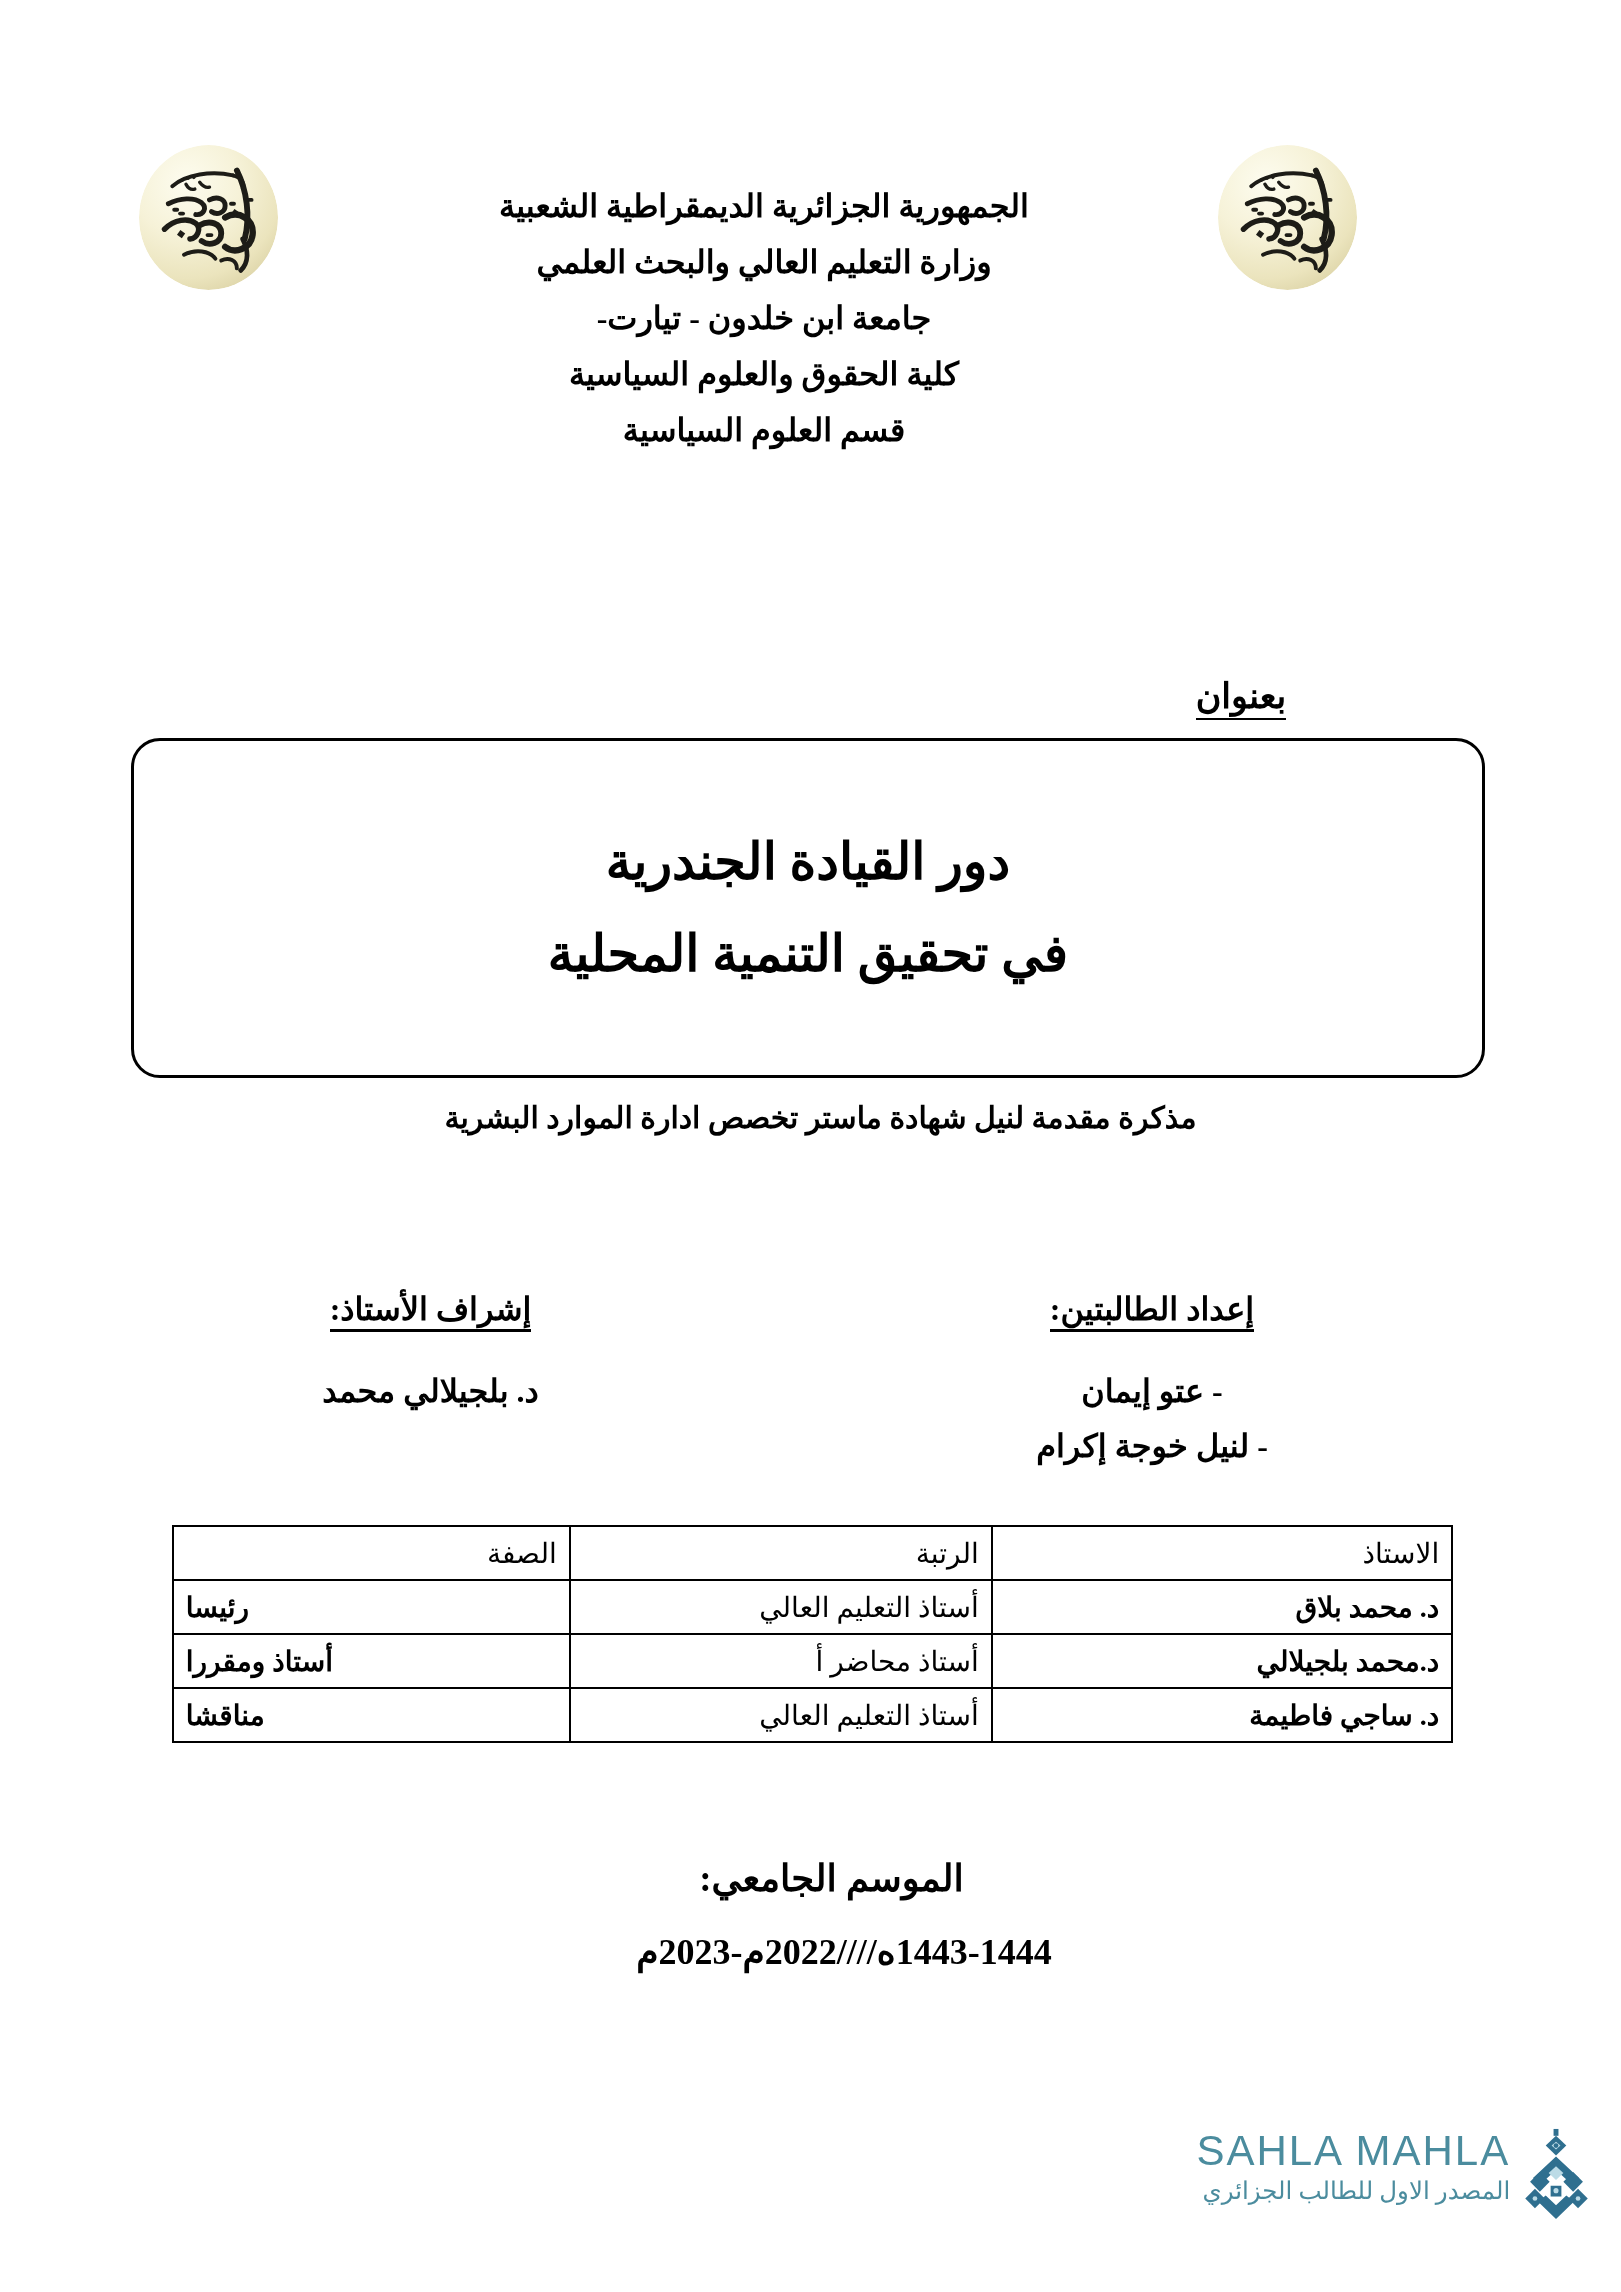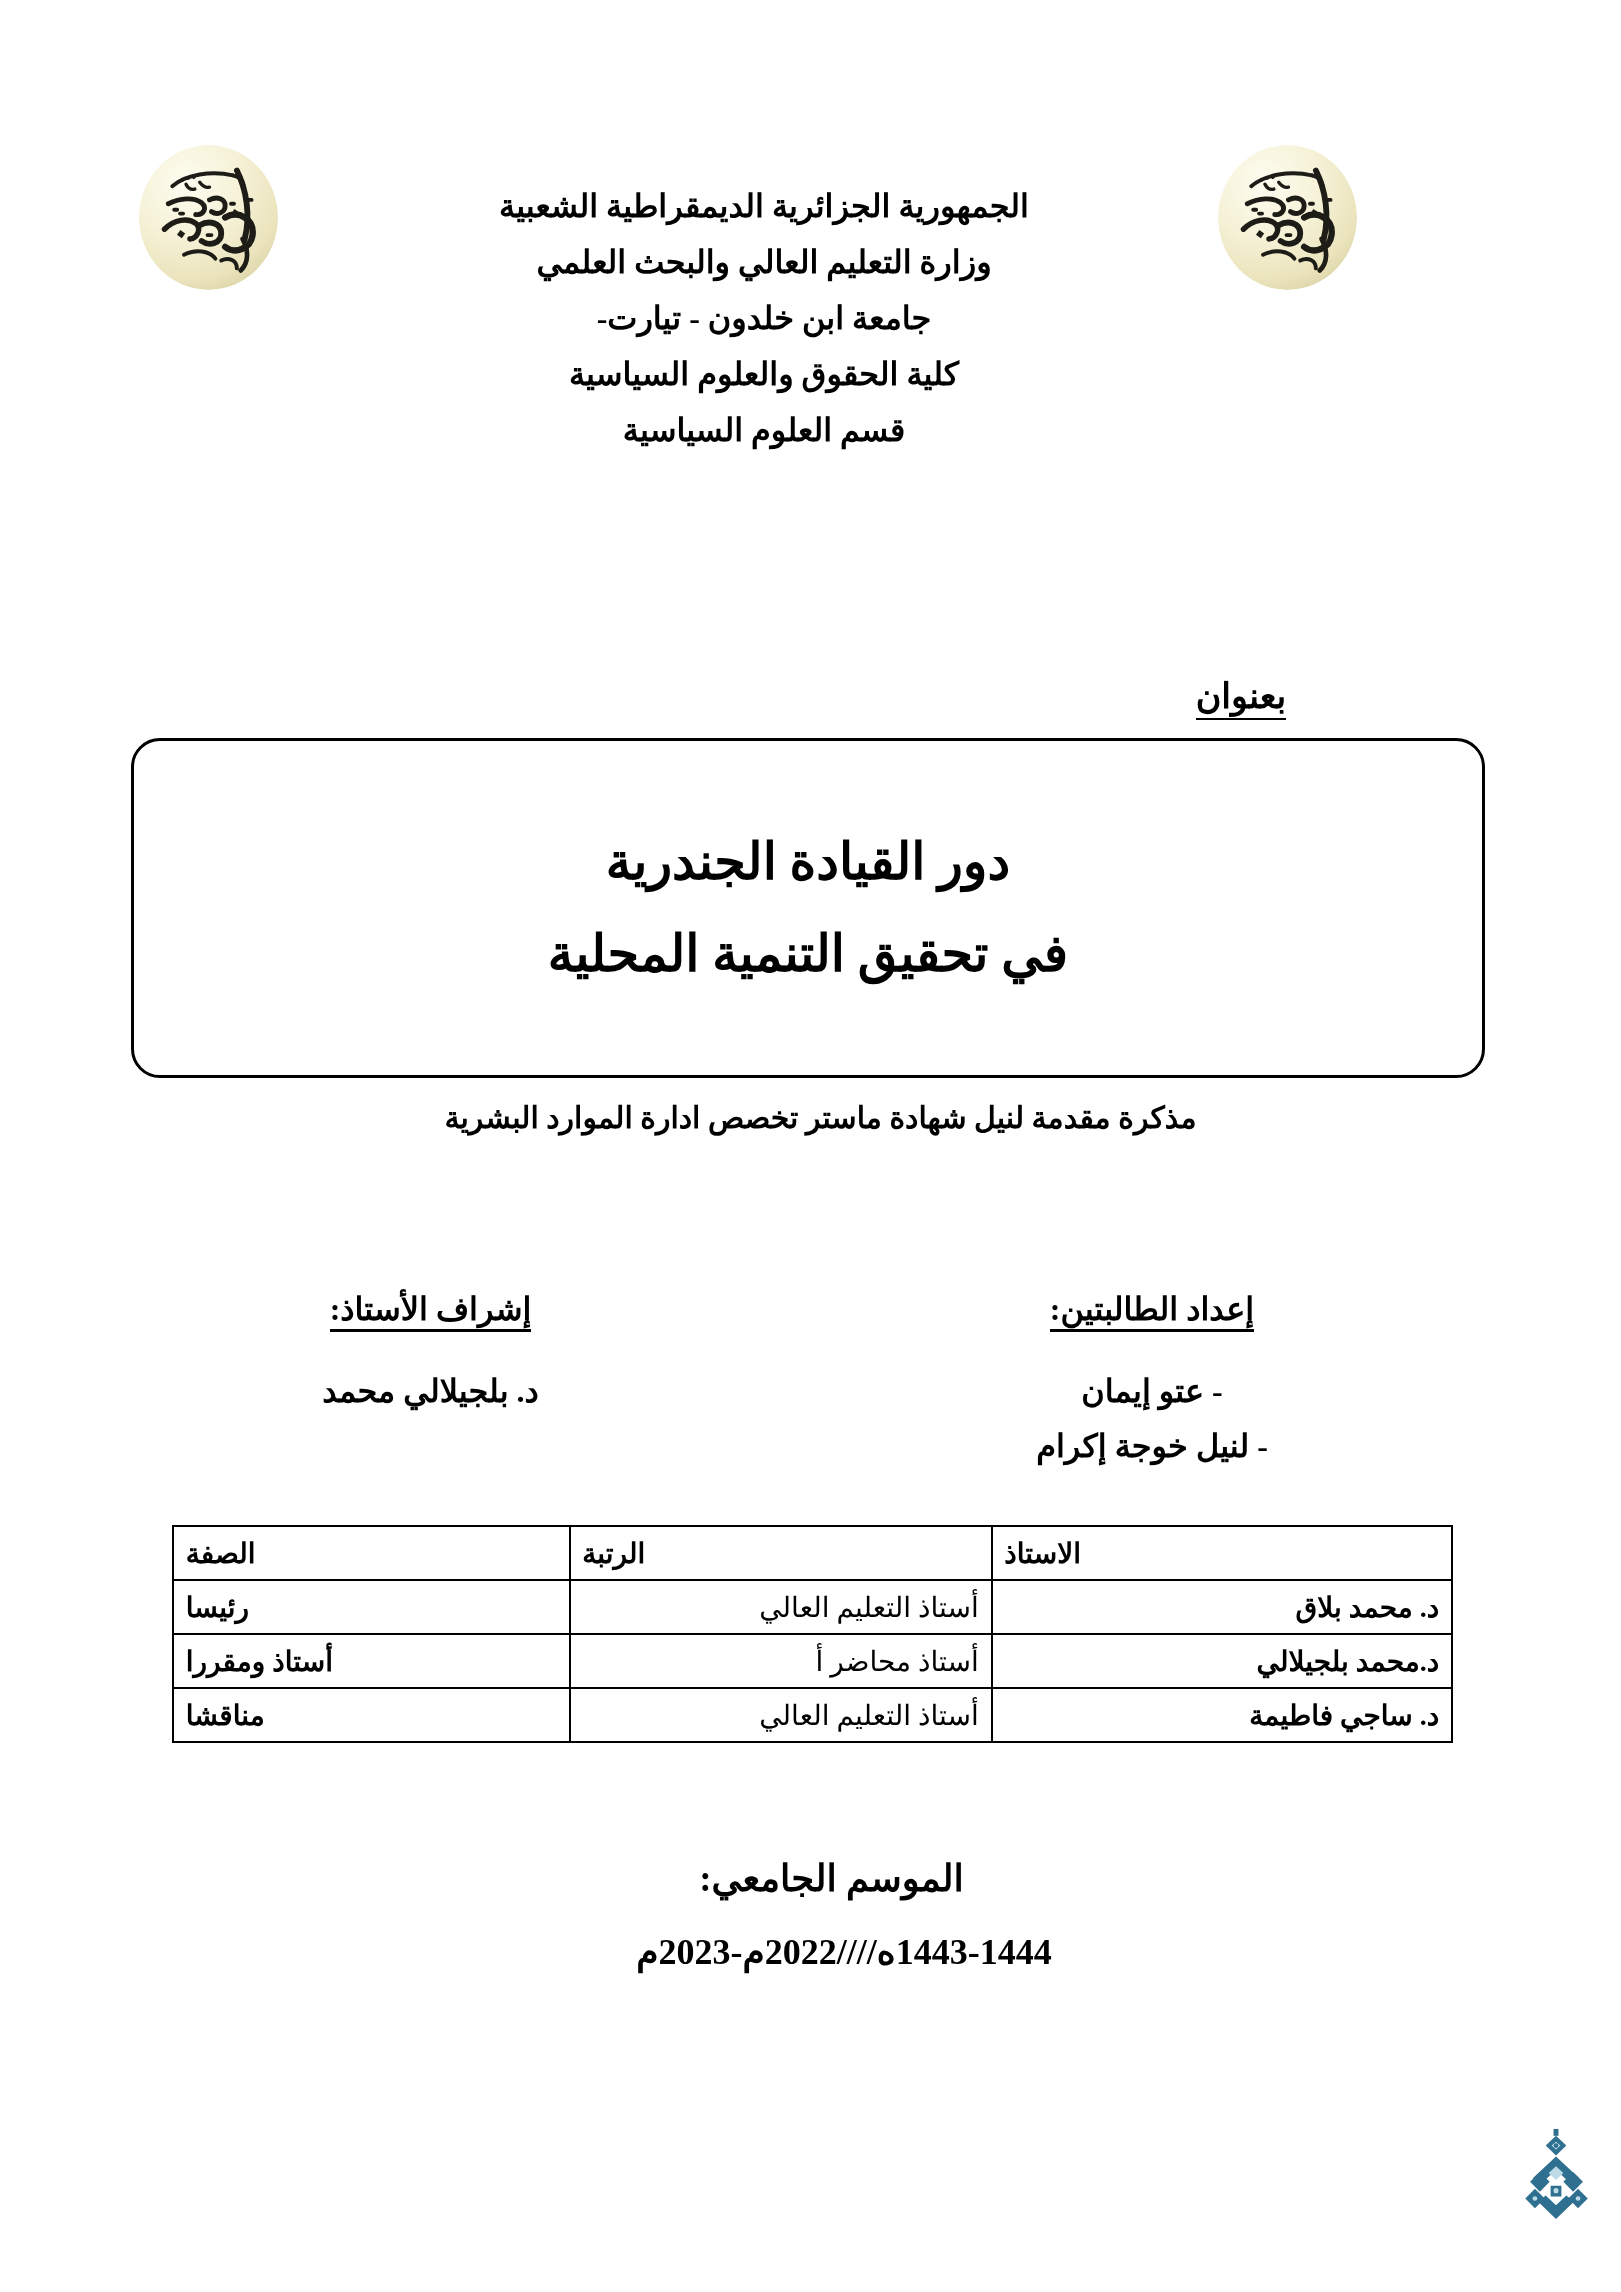--- a/index.html
+++ b/index.html
@@ -150,22 +150,22 @@
     table-layout: fixed;
   }
   #jury-table td, #jury-table th {
     border: 2px solid #000000;
     height: 52px;
     padding: 0 11.8px;
     font-size: 28px;
     vertical-align: middle;
   }
   #jury-table th {
-    text-align: left;
-    font-weight: bold;
+    text-align: right;
+    font-weight: normal;
   }
   #jury-table td.c-prof { text-align: right; font-weight: bold; }
   #jury-table td.c-rank { text-align: right; font-weight: normal; }
   #jury-table td.c-role { text-align: left;  font-weight: bold; }
   #jury-table col.w-prof { width: 36%; }
   #jury-table col.w-rank { width: 33%; }
   #jury-table col.w-role { width: 31%; }
 
   
   #year-block {
@@ -358,20 +358,24 @@
     </tbody>
   </table>
 
   <div id="year-block">
     <div id="year-label">الموسم الجامعي:</div>
     <div id="year-value">1443-1444ه////2022م-2023م</div>
   </div>
 
   <div id="watermark">
     <div id="wm-row">
+      <div id="wm-text">
+        <div id="wm-title">SAHLA MAHLA</div>
+        <div id="wm-sub">المصدر الاول للطالب الجزائري</div>
+      </div>
       <svg id="wm-emblem" viewBox="0 0 74 96">
         <g fill="#2f6f8f">
           <rect x="34" y="2" width="5" height="7"></rect>
           <path d="M36.5 9 L47 19 L36.5 29 L26 19 Z"></path>
           <path d="M36.5 15 L41 19 L36.5 23 L32 19 Z" fill="#bcdbe6"></path>
           <path d="M36.5 30 L60 52 L53 59 L36.5 44 L20 59 L13 52 Z"></path>
           <path d="M36.5 40 L44 47 L36.5 54 L29 47 Z" fill="#bcdbe6"></path>
           <path d="M10 56 L20 46 L30 56 L20 66 Z"></path>
           <path d="M44 56 L54 46 L64 56 L54 66 Z"></path>
           <path d="M8 66 L22 66 L22 80 L8 80 Z" transform="rotate(45 15 73)"></path>

